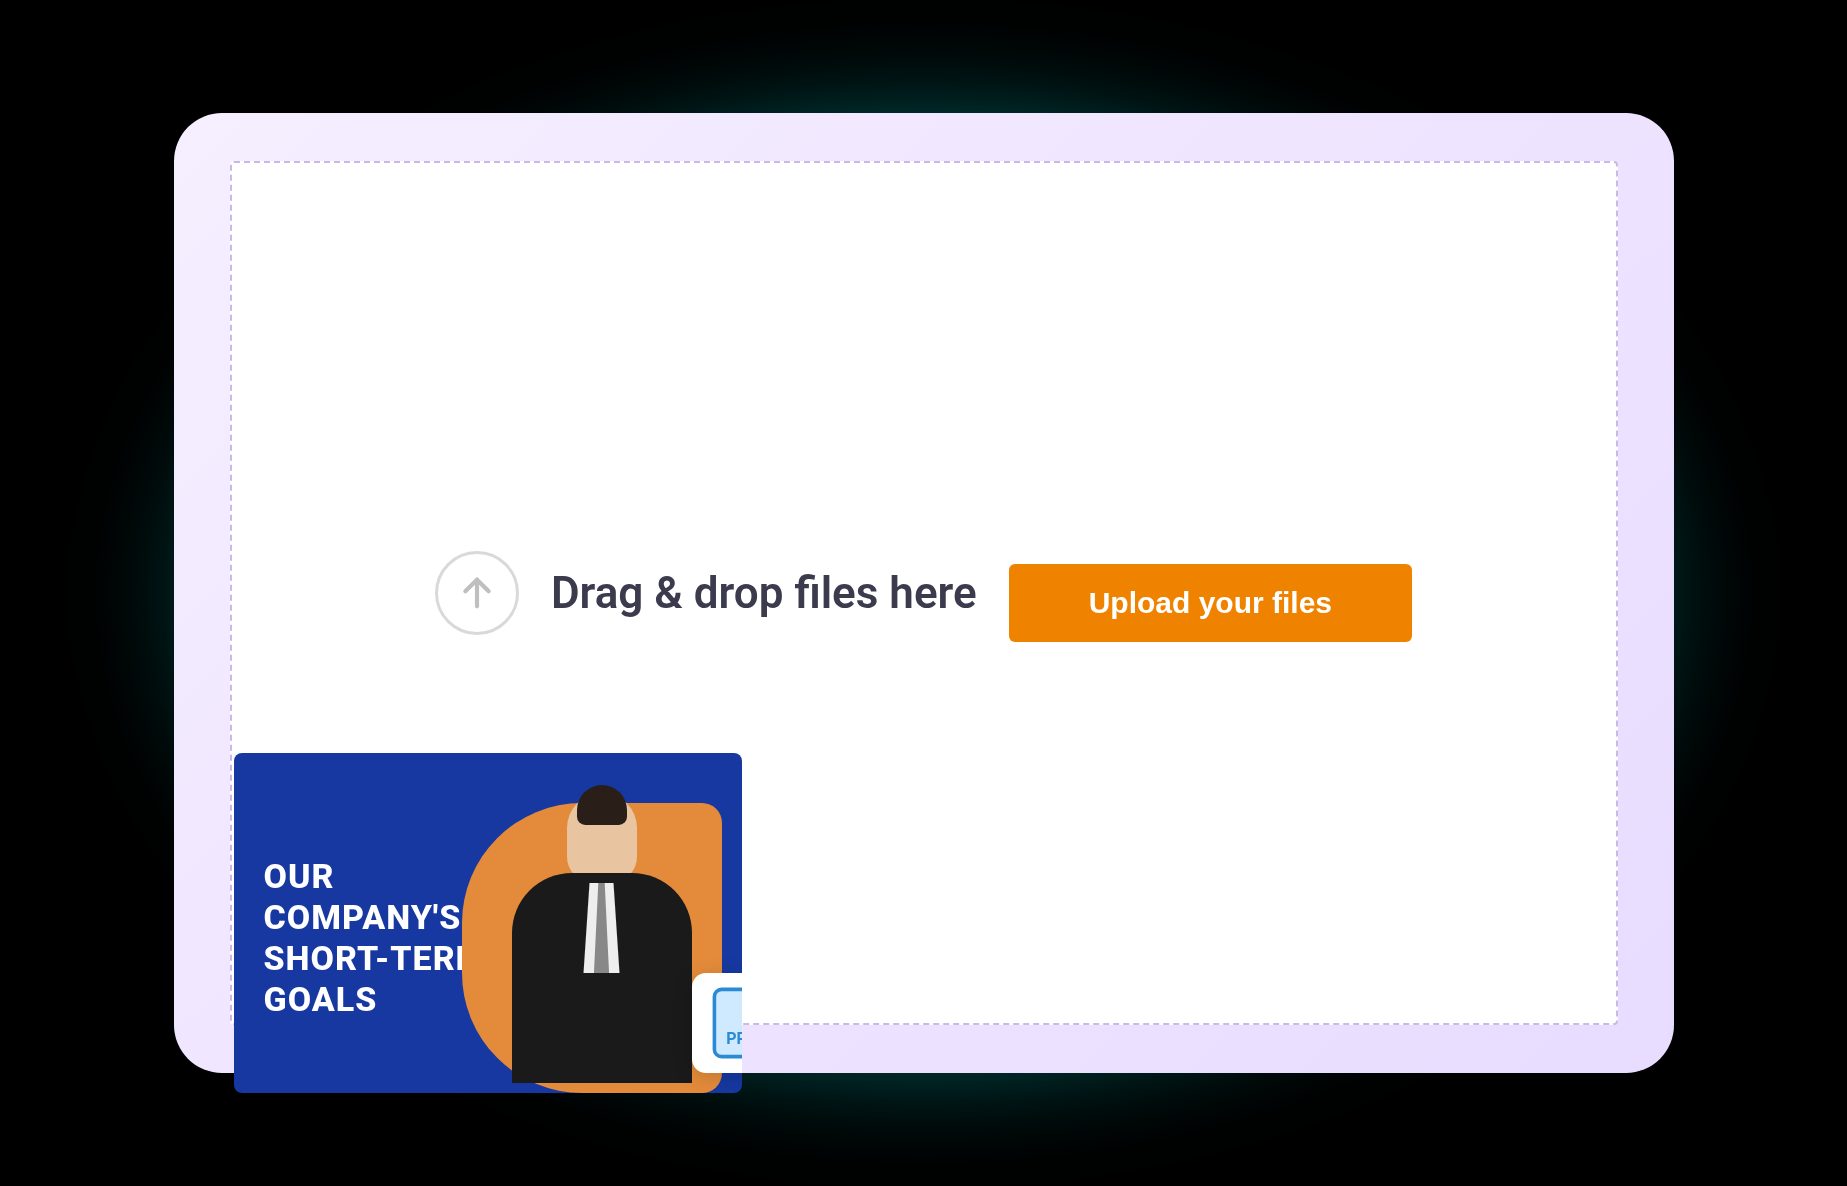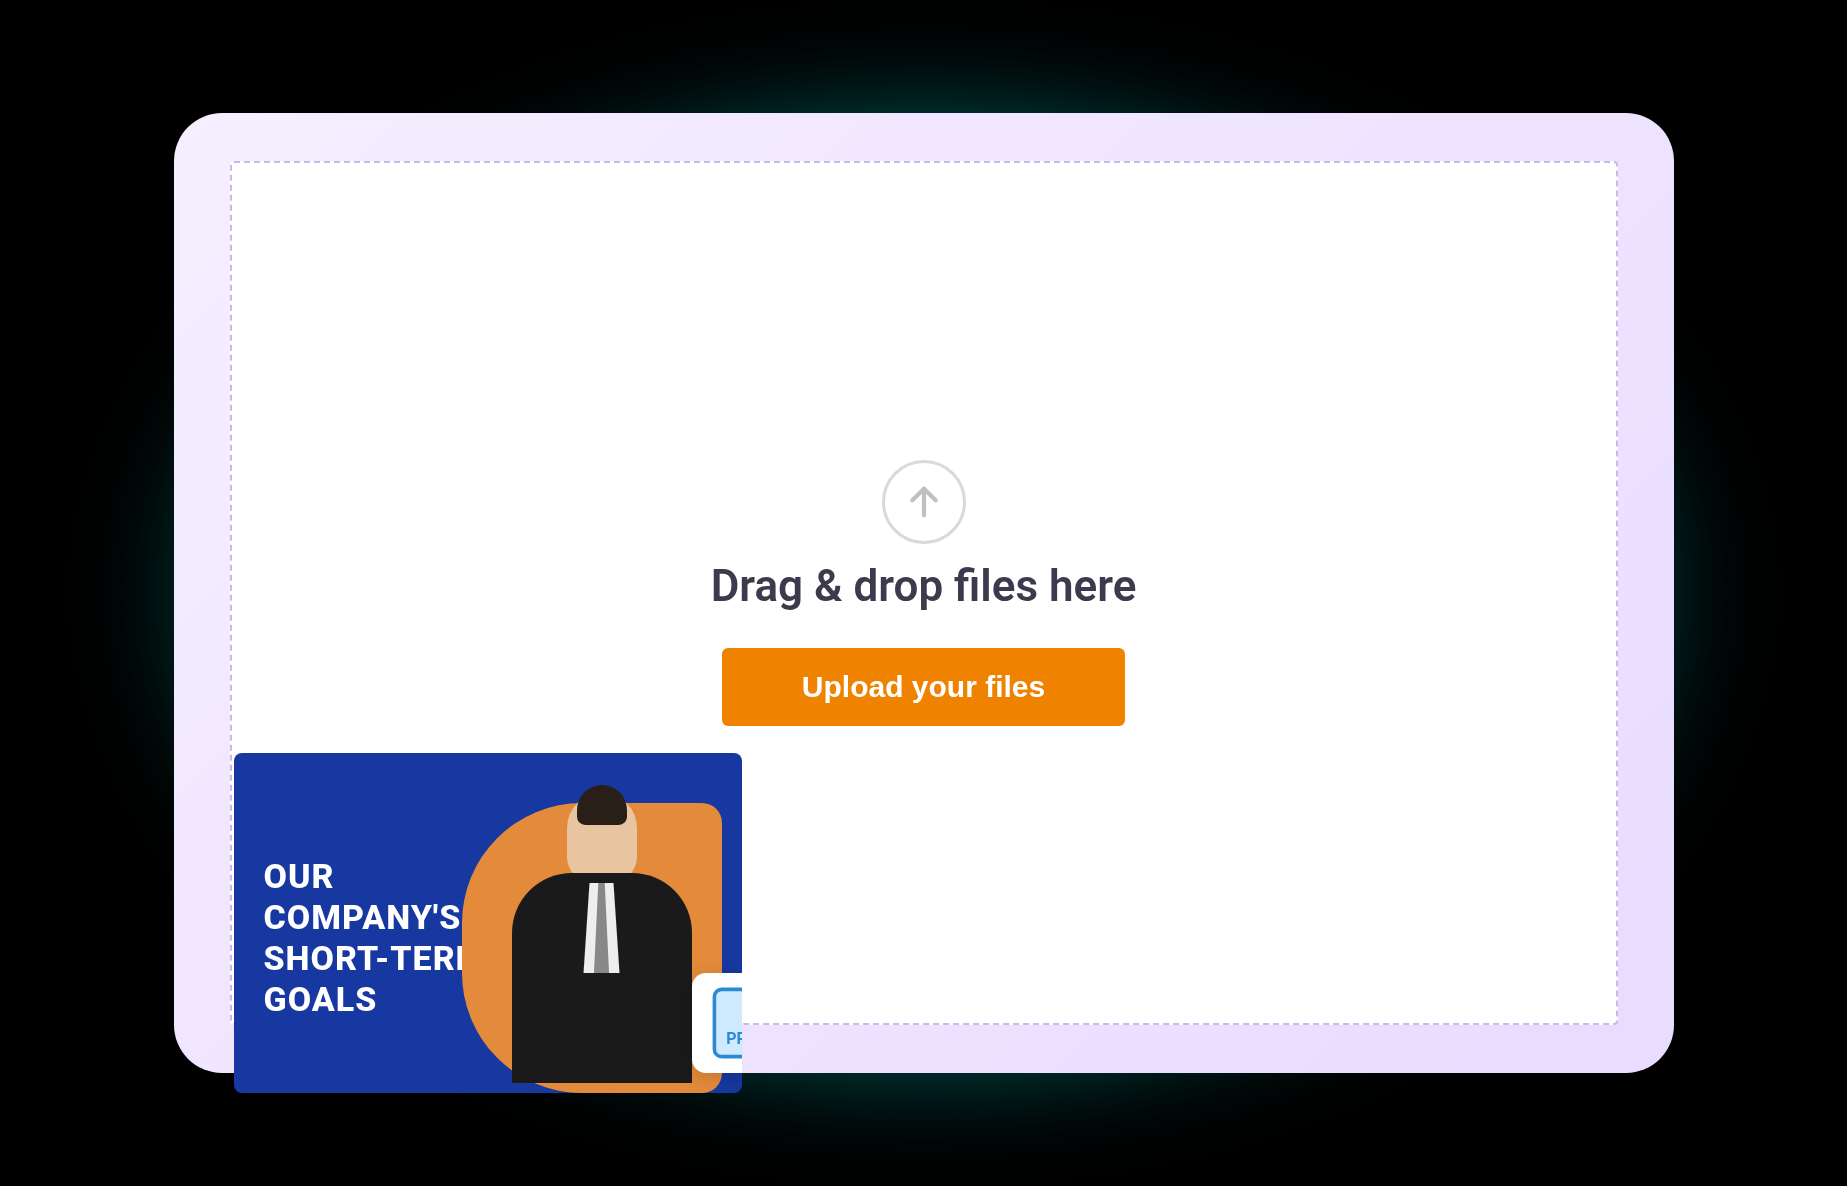--- a/index.html
+++ b/index.html
@@ -35,24 +35,24 @@
     border-radius: 48px;
     padding: 48px 56px;
     display: flex;
   }
   .dropzone {
     flex: 1;
     border: 2px dashed #c9b8e8;
     background: #ffffff;
     border-radius: 4px;
     display: flex;
-    flex-direction: column;
-    align-items: center;
-    justify-content: center;
-    gap: 16px;
+    flex-direction: row;
+    align-items: center;
+    justify-content: center;
+    gap: 32px;
     position: relative;
   }
   .up-icon {
     width: 84px;
     height: 84px;
     border: 3px solid #d9d9d9;
     border-radius: 50%;
     display: flex;
     align-items: center;
     justify-content: center;

